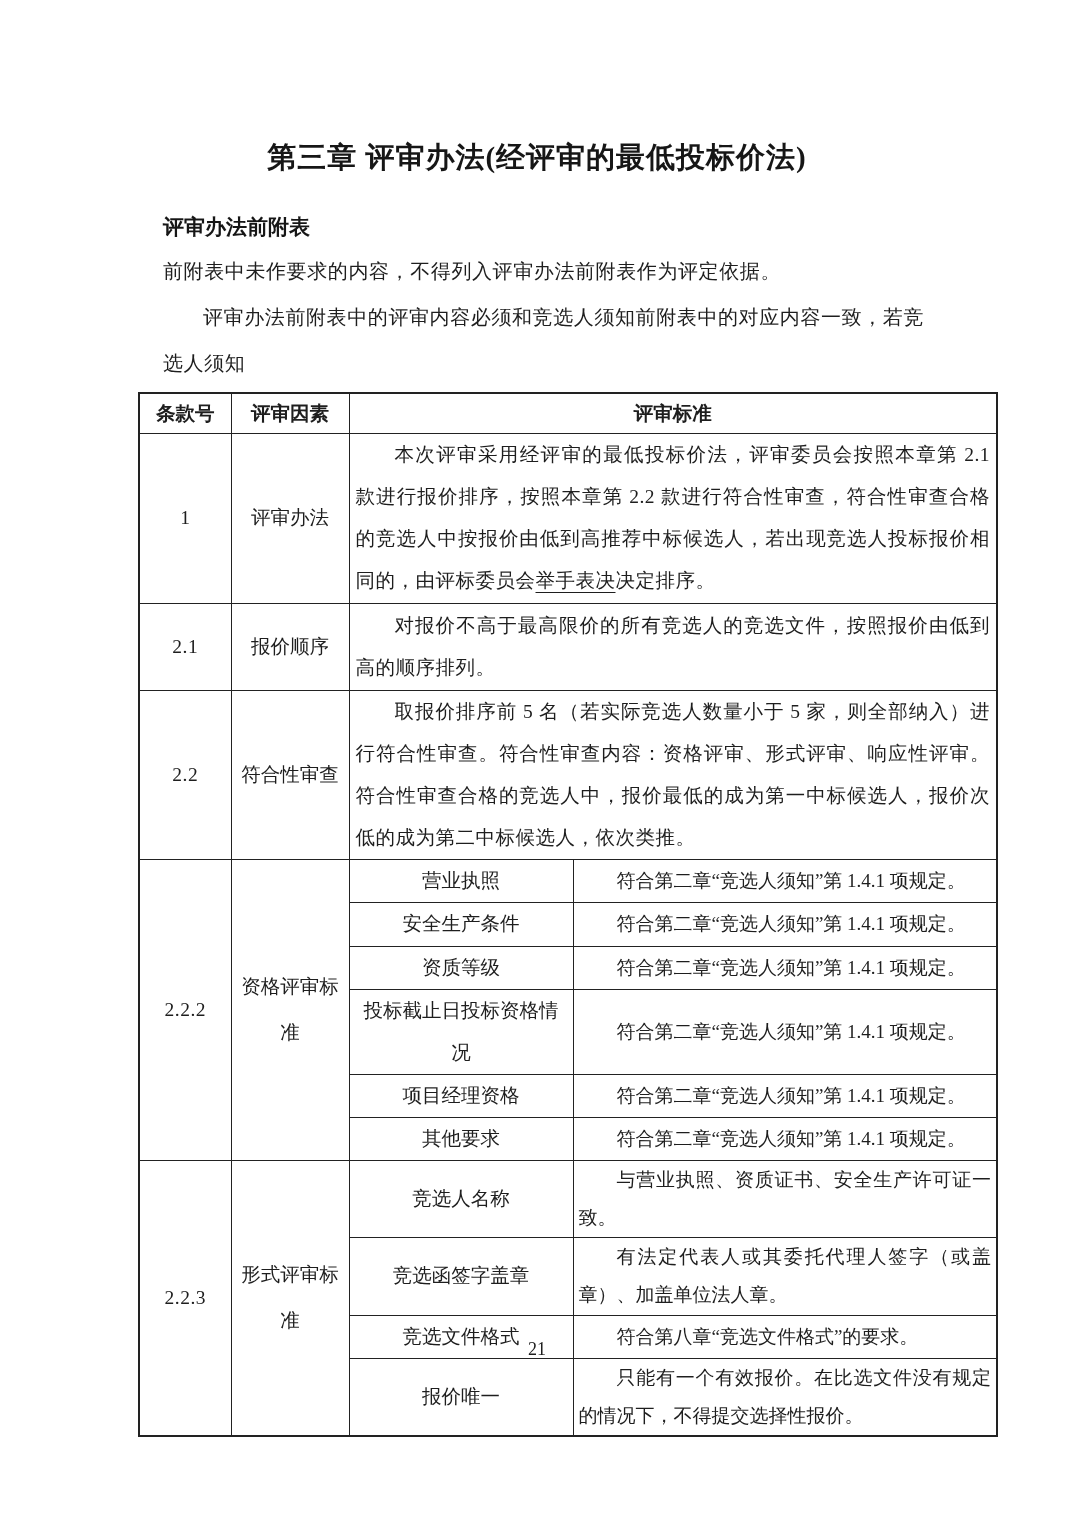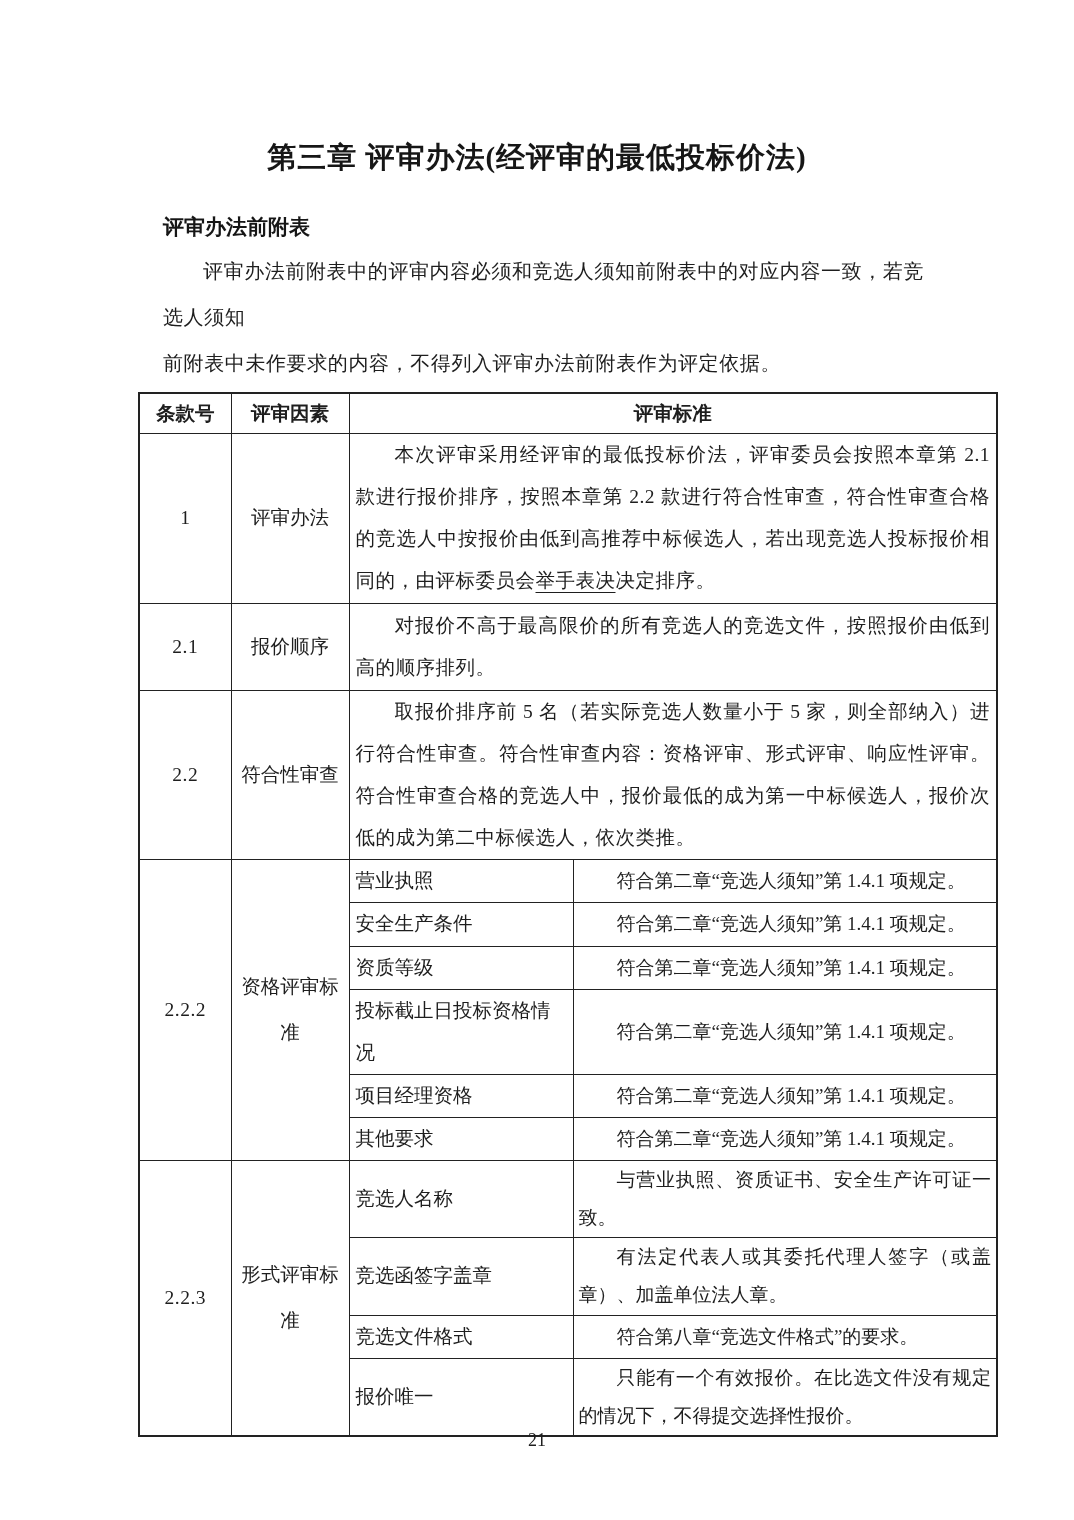--- a/index.html
+++ b/index.html
@@ -58,57 +58,57 @@
   .th-cell {
     height:40px;
     text-align:center;
     font-weight:bold;
     font-size:20px;
     color:#161616;
     margin-left:31px;
   }
   .clause-cell { text-align:center; letter-spacing:0.5px; }
   .factor-cell { text-align:center; line-height:46px; padding:0 6px; }
-  .item-cell   { text-align:left; line-height:42px; padding:0 6px; }
+  .item-cell   { text-align:center; line-height:42px; padding:0 6px; }
   .std-cell { padding:0 6px;margin-top:16px; }
   .std-text {
     text-indent:2em;
     line-height:42px;
     letter-spacing:0.5px;
     text-align:justify;
   }
   .req-cell { padding:0 5px; }
   .req-text {
     font-size:19px;
     text-indent:38px;
     line-height:38px;
     text-align:justify;
   }
   .u { text-decoration:underline; text-underline-offset:5px; }
   .page-number {
     position:absolute;
-    top:1430px; left:0;
+    top:1339px; left:0;
     width:100%;
     text-align:center;
     font-size:18px;
     color:#1e1e1e;
   }
 </style>
 </head>
 <body>
 
 <div class="page">
 
   <h1 class="doc-title">第三章 评审办法(经评审的最低投标价法)</h1>
 
   <h2 class="section-heading">评审办法前附表</h2>
 
   <div class="intro">
+    <div class="intro-line">前附表中未作要求的内容，不得列入评审办法前附表作为评定依据。</div>
     <div class="intro-line indent">评审办法前附表中的评审内容必须和竞选人须知前附表中的对应内容一致，若竞选人须知</div>
-    <div class="intro-line">前附表中未作要求的内容，不得列入评审办法前附表作为评定依据。</div>
   </div>
 
   <table class="doc-table">
     <colgroup>
       <col class="c-a">
         <col class="c-b">
         <col class="c-c1">
         <col class="c-c2">
     </colgroup>
     <tbody>

